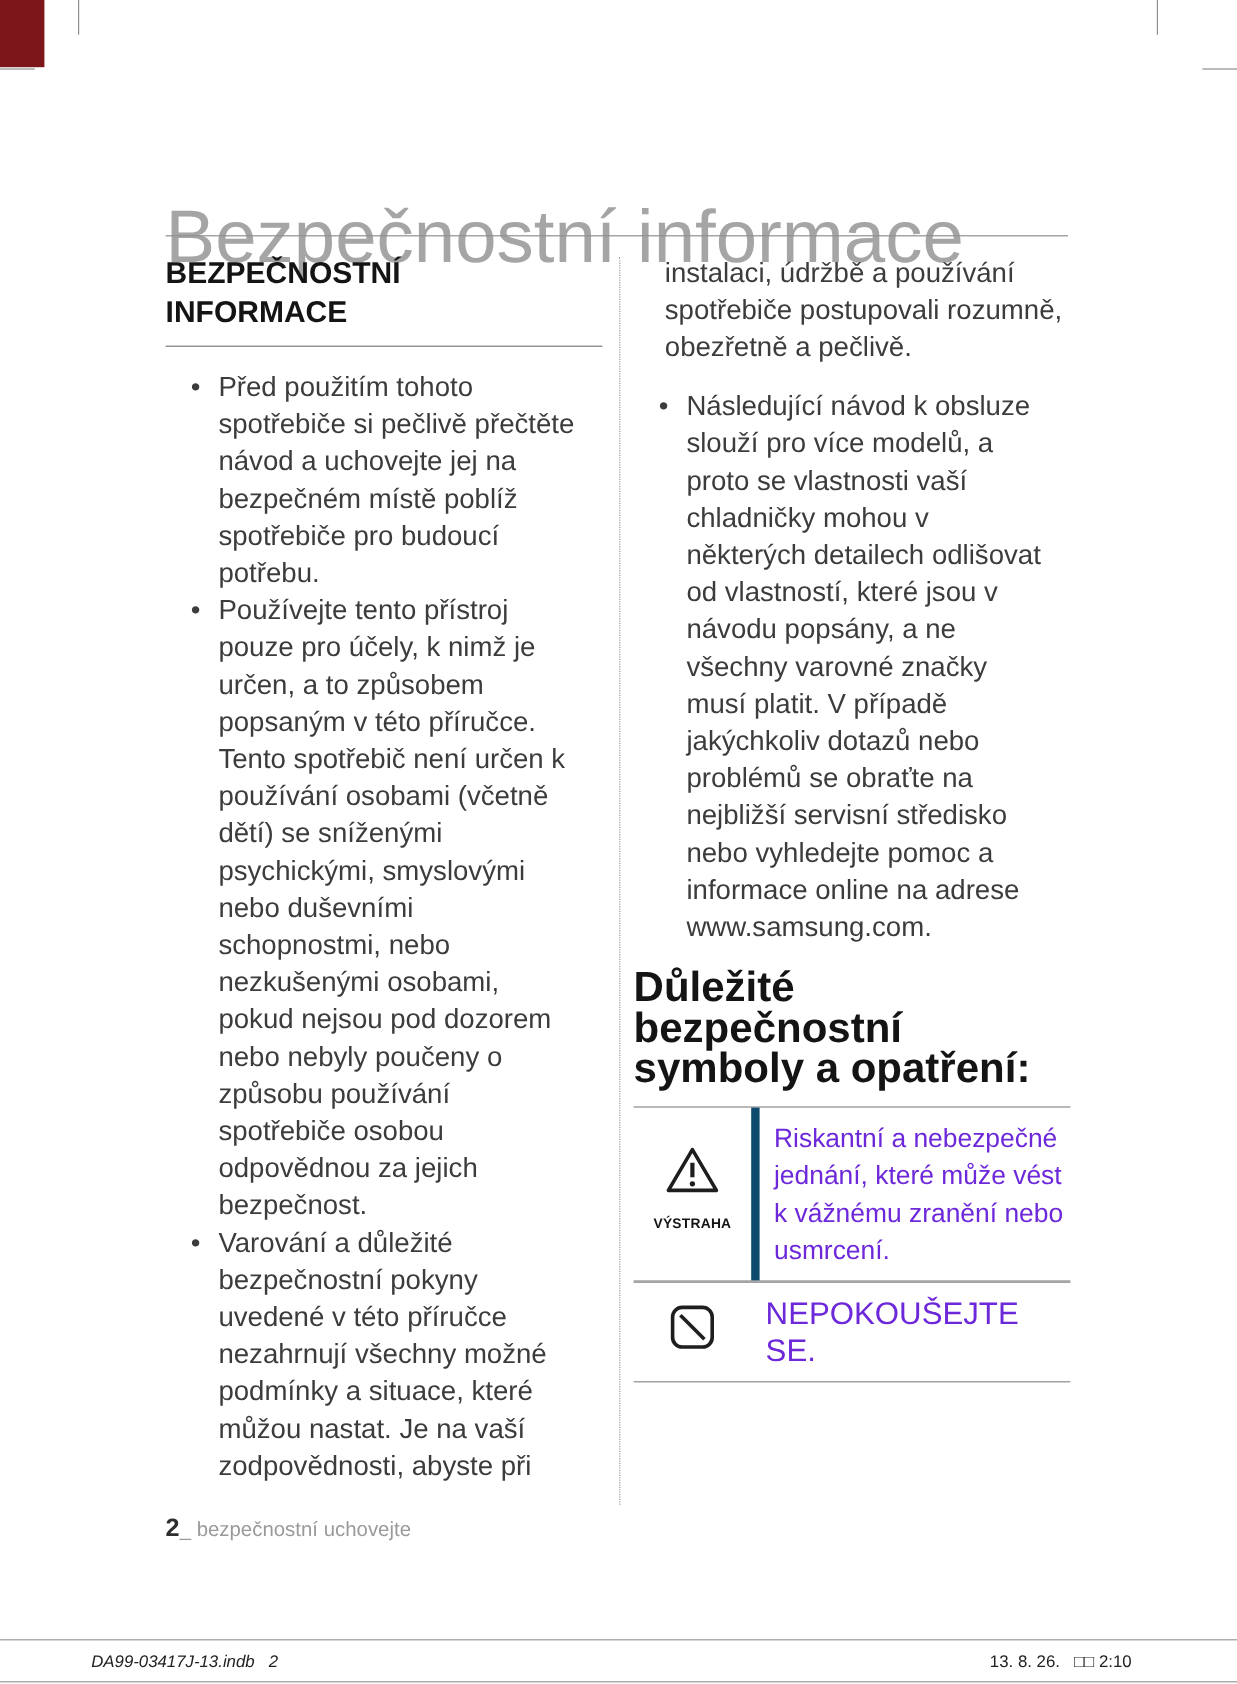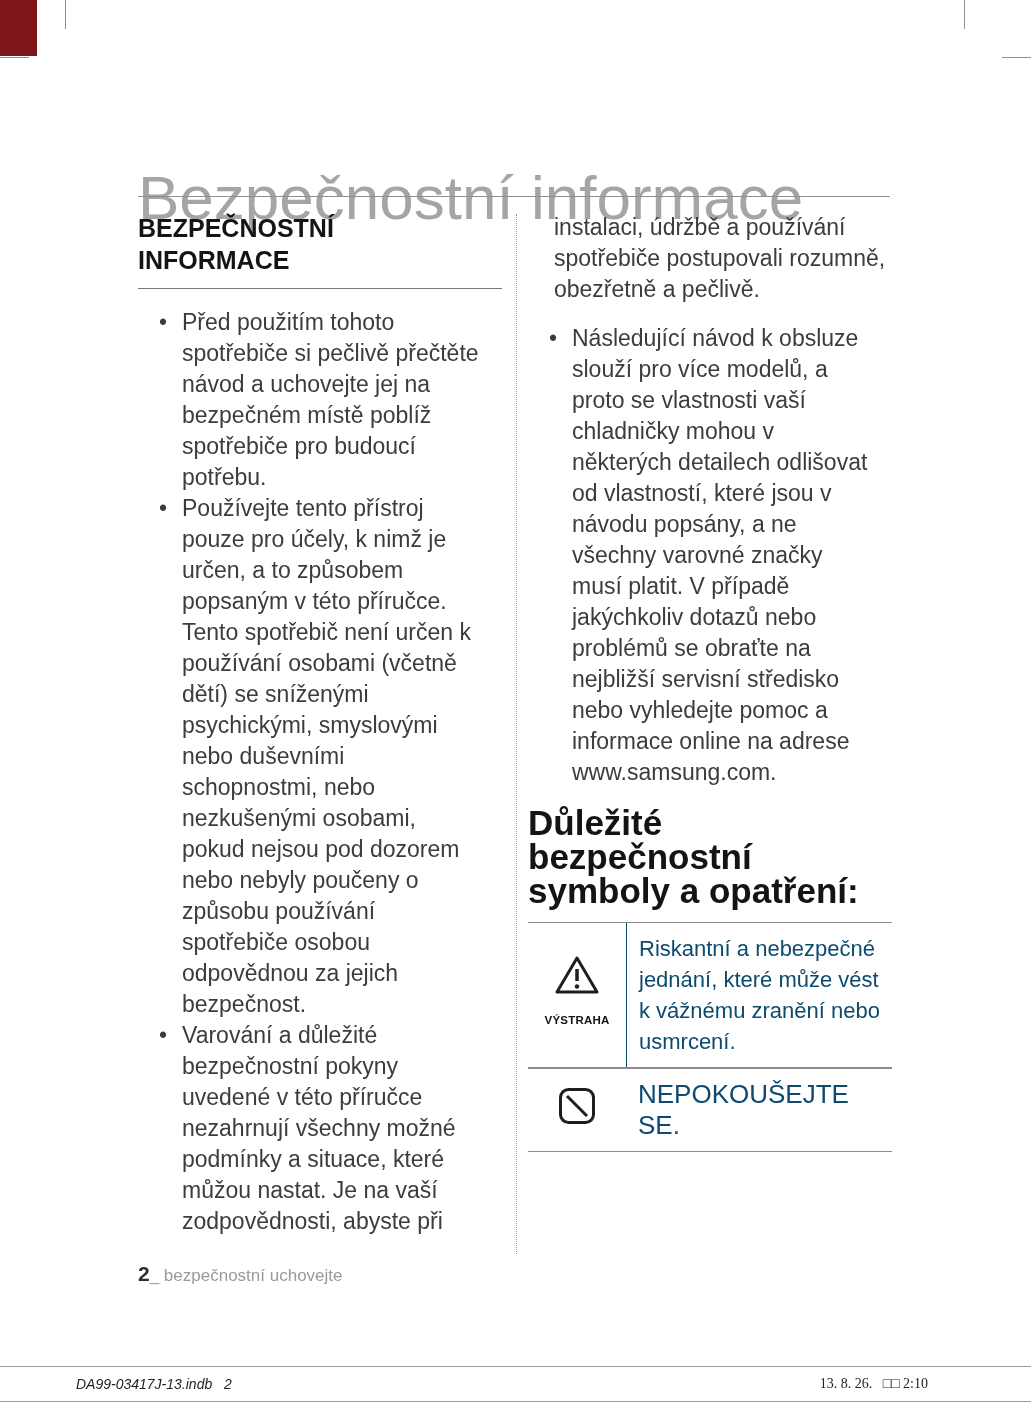--- a/index.html
+++ b/index.html
@@ -29,37 +29,37 @@
 
   ul.bullets { list-style: none; margin: 18px; padding: 0; }
   ul.bullets li { position: relative; padding-left: 26px; }
   ul.bullets li::before { content: "\2022"; position: absolute; left: 3px; top: 0; color: #3c3c3c; }
   .continuation { margin: 0; padding-left: 26px; }
 
   .symbols-heading { font-size: 35px; line-height: 34px; font-weight: bold; color: #141414; margin: 16px 0 14px; }
 
   .symbol-table { width: 364px; border-top: 1px solid #8c8c8c; }
   .srow { display: flex; border-bottom: 1px solid #8c8c8c; align-items: stretch; }
-  .sicon { width: 90px; display: flex; flex-direction: column; align-items: center; justify-content: center; padding: 8px 4px; border-right: 1px solid #0c4a6e; }
+  .sicon { width: 90px; display: flex; flex-direction: column; align-items: center; justify-content: center; padding: 8px 4px; border-right: 7px solid #0c4a6e; }
   .srow.last .sicon { border-right: none; }
   .slabel { font-size: 11.5px; font-weight: bold; color: #141414; margin-top: 2px; letter-spacing: 0.2px; white-space: nowrap; }
-  .stext { flex: 1; padding: 10px 2px 10px 12px; font-size: 22px; line-height: 31px; color: #0c4a6e; }
+  .stext { flex: 1; padding: 10px 2px 10px 12px; font-size: 22px; line-height: 31px; color: #6d28d9; }
   .stext.big { font-size: 26px; display: flex; align-items: center; }
   .srow.last { min-height: 52px; justify-content: flex-end; }
 
   .footer { position: absolute; left: 138px; top: 1262px; }
   .pnum  { font-size: 21px; font-weight: bold; color: #2e2e2e; }
   .plabel { font-size: 17px; color: #9a9a9a; }
 
   .slug-rule { position: absolute; left: 0; width: 1031px; height: 1px; background: #9a9a9a; }
   .slug-rule.top { top: 1366px; }
   .slug-rule.bottom { top: 1401px; }
   .slug-text { position: absolute; left: 0; top: 1376px; width: 1031px; font-size: 14px; color: #222222; }
   .slug-left  { position: absolute; left: 76px; white-space: pre; font-style: italic; }
-  .slug-right { position: absolute; right: 103px; white-space: pre; font-family: Liberation Serif, serif; }
+  .slug-right { position: absolute; right: 88px; white-space: pre; }
 </style>
 </head>
 <body>
 
 <div class="sheet">
 
   <div class="red-patch"></div>
   <div class="crop crop-tl-v"></div>
   <div class="crop crop-tr-v"></div>
   <div class="crop crop-tl-h"></div>

